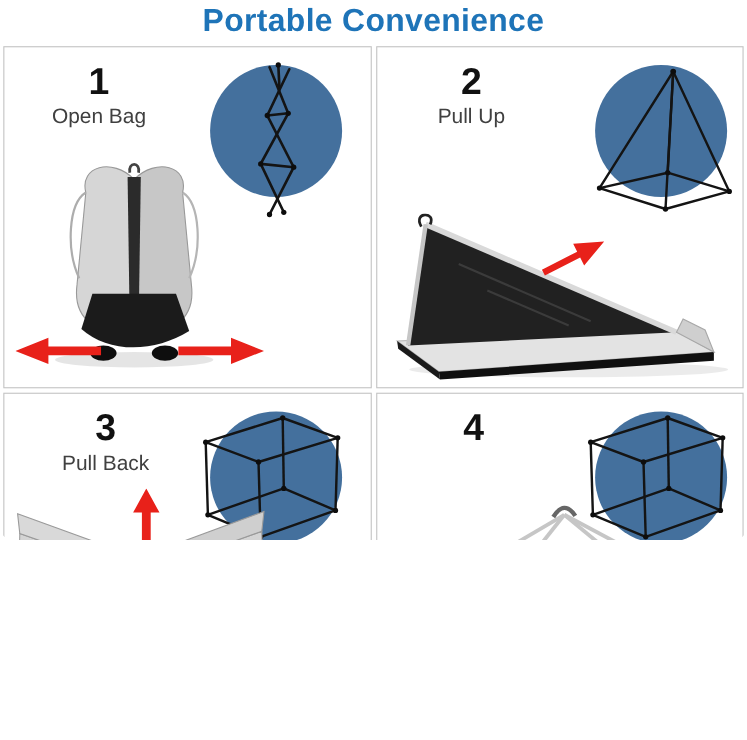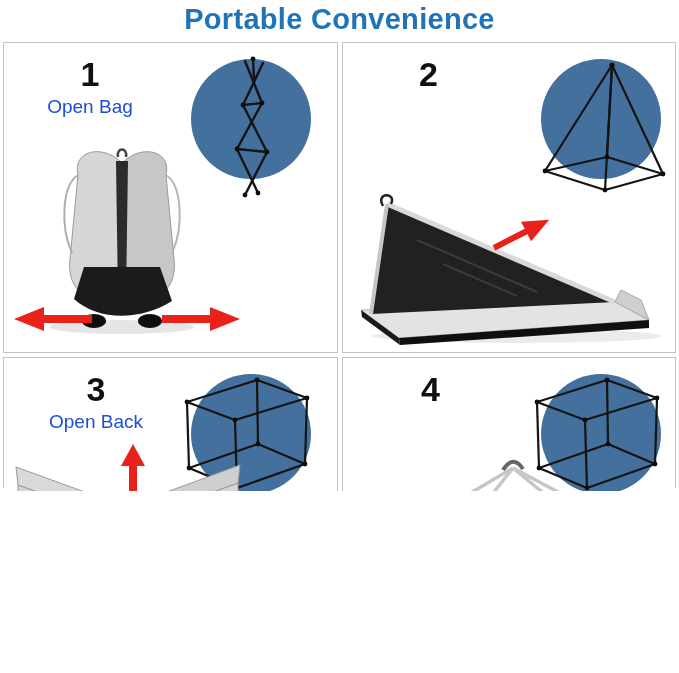--- a/index.html
+++ b/index.html
@@ -5,21 +5,21 @@
   * { box-sizing: border-box; margin: 0; padding: 0; }
   html, body { width: 679px; height: 673px; background: #fff; font-family: "Liberation Sans", sans-serif; }
   .page { width: 679px; height: 491px; overflow: hidden; border-radius: 12px; }
   .title { text-align: center; color: var(--title_blue, #1e74b8); font-size: 29px; font-weight: bold; padding: 3px 0 6px; letter-spacing: .3px; }
   .grid { display: grid; grid-template-columns: 1fr 1fr; gap: 4px; padding: 0 3px 3px 3px; }
   .panel { position: relative; border: 1px solid #c3c3c3; height: 311px; background: #fff; overflow: hidden; }
   .step-head { position: absolute; top: 12px; left: 10px; width: 152px; text-align: center; }
   .panel3 .step-head { left: 16px; }
   .panel4 .step-head { left: 2px; width: 172px; }
   .step-number { font-size: 34px; font-weight: bold; color: #111; line-height: 1.15; }
-  .step-label { font-size: 19px; color: #1d4ed8; margin-top: 2px; }
+  .step-label { font-size: 19px; color: #404040; margin-top: 2px; }
   .diagram-zone { position: absolute; top: 10px; width: 156px; height: 152px; }
   .dz-a { right: 16px; }
   .dz-b { right: 4px; }
   .blue-circle { position: absolute; top: 6px; right: 10px; width: 120px; height: 120px; border-radius: 50%; background: var(--circle_blue, #44709d); }
   .frame-svg { position: absolute; inset: 0; width: 156px; }
   .photo-svg { position: absolute; }
   .photo1 { left: 28px; bottom: 16px; width: 180px; height: 195px; }
   .photo2 { left: 4px; bottom: 6px; width: 326px; height: 152px; }
   .photo3 { left: 4px; bottom: 4px; width: 240px; height: 208px; }
   .photo4 { left: 10px; bottom: 6px; width: 315px; height: 205px; }
@@ -82,20 +82,21 @@
         <polygon class="red-fill" points="78,9 30,9 30,1 0,13 30,25 30,17 78,17"></polygon>
       </svg>
       <svg class="arrow-svg arrow-right1" viewBox="0 0 78 26">
         <polygon class="red-fill" points="0,9 48,9 48,1 78,13 48,25 48,17 0,17"></polygon>
       </svg>
     </section>
 
     <section class="panel panel2">
       <div class="step-head">
         <div class="step-number">2</div>
+        <div class="step-label">Pull Up</div>
       </div>
 
       <div class="diagram-zone dz-b">
         <div class="blue-circle"></div>
         <svg class="frame-svg" viewBox="0 0 156 152">
           <g stroke="#141414" stroke-width="2.2" fill="none" stroke-linejoin="round" stroke-linecap="round">
             <path d="M30,118 L92,104 L148,121 L90,137 Z"></path>
             <path d="M97,12 L30,118"></path>
             <path d="M97,12 L148,121"></path>
             <path d="M97,12 L90,137"></path>
@@ -124,21 +125,21 @@
         <path d="M36,12 C28,-2 50,-2 44,10" fill="none" stroke="#222222" stroke-width="2.5"></path>
         <g transform="translate(142,44) rotate(-27)">
           <polygon class="red-fill" points="0,8 36,8 36,0 62,11 36,22 36,14 0,14"></polygon>
         </g>
       </svg>
     </section>
 
     <section class="panel panel3">
       <div class="step-head">
         <div class="step-number">3</div>
-        <div class="step-label">Open Back</div>
+        <div class="step-label">Pull Back</div>
       </div>
 
       <div class="diagram-zone dz-a">
         <div class="blue-circle"></div>
         <svg class="frame-svg" viewBox="0 0 156 146">
           <g stroke="#141414" stroke-width="2.2" fill="none" stroke-linejoin="round">
             <path d="M22,34 L92,12 L142,30 L70,52 Z"></path>
             <path d="M22,34 L24,100"></path>
             <path d="M92,12 L93,76"></path>
             <path d="M142,30 L140,96"></path>

